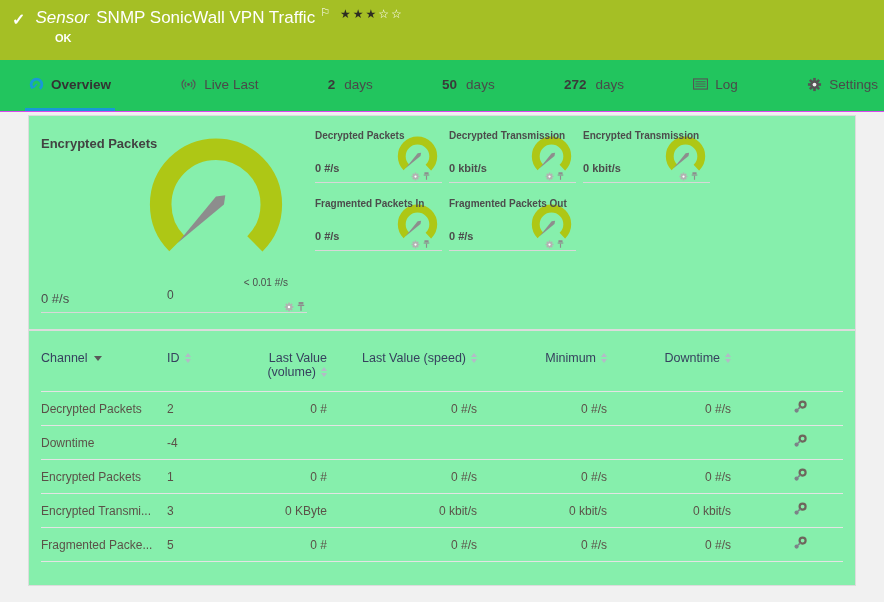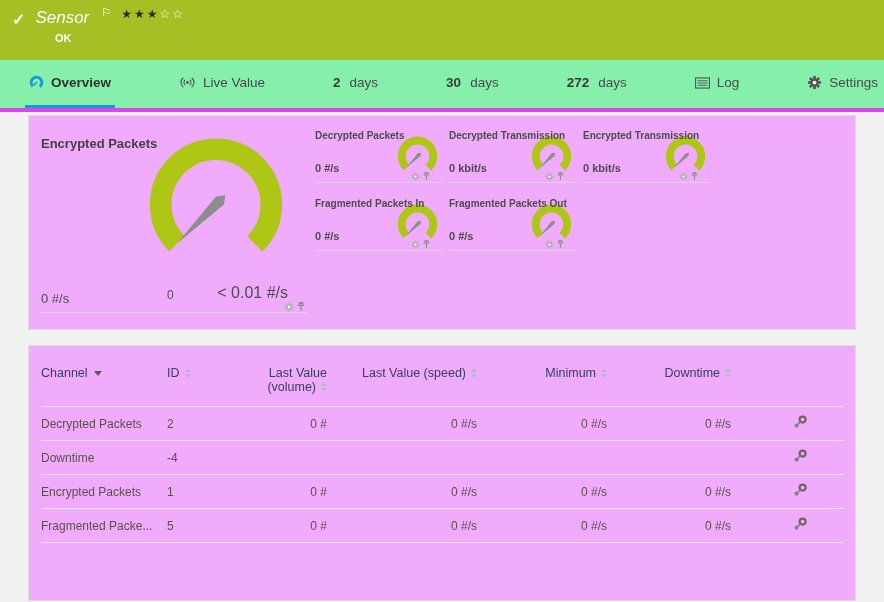--- a/index.html
+++ b/index.html
@@ -13,53 +13,53 @@
   .sensor-kind { font-style:italic; font-size:17px; margin-right:7px; }
   .sensor-title { font-size:17px; }
   .flag { font-size:11px; margin:0 10px 0 5px; position:relative; top:-2px; }
   .stars { letter-spacing:2px; font-size:12px; position:relative; top:-1px; }
   .stars .on { color:#2d2d22; }
   .stars .off { color:#ffffff; }
   .status-ok { font-size:11px; font-weight:bold; margin:3px 0 0 45px; }
 
   
   .tabbar { height:52px; display:flex; align-items:stretch; justify-content:space-between;
-    padding:0 2px 0 25px; border-bottom:4px solid #d946ef; background:#86efac; }
+    padding:0 2px 0 25px; border-bottom:1px solid #d946ef; background:#22c55e; }
   .tab { display:flex; align-items:center; gap:7px; padding:0 4px; cursor:pointer;
     color:#4a4a4a; font-size:13.5px; border-bottom:3px solid transparent; white-space:nowrap; }
   .tab.active { border-bottom-color:#1899d6; color:#333; font-weight:bold; }
   .tab .num { font-weight:bold; color:#3a3a3a; margin-right:2px; }
   .tab svg { flex:0 0 auto; }
 
   
-  .panel { background:#f0abfc; border:1px solid #dcdcdc; margin:0 28px; }
+  .panel { background:#86efac; border:1px solid #dcdcdc; margin:0 28px; }
   .gauges-panel { margin-top:3px; height:215px; padding:12px 12px 0 12px; display:flex; }
 
   
   .main-tile { width:266px; height:185px; position:relative; border-bottom:1px solid #d8d8d8;
     margin-right:8px; flex:0 0 auto; }
   .main-tile .tile-title { font-size:13px; font-weight:bold; color:#424242; padding-top:8px; }
   .main-gauge-svg { position:absolute; left:100px; top:9px; width:150px; }
   .main-value { position:absolute; left:0; bottom:6px; font-size:13px; color:#4c4c4c; }
   .scale-min { position:absolute; left:126px; bottom:10px; font-size:12px; color:#4c4c4c; }
-  .scale-max { position:absolute; right:19px; bottom:10px; font-size:16px; color:#4c4c4c; }
+  .scale-max { position:absolute; right:19px; bottom:24px; font-size:10px; color:#4c4c4c; }
   .main-tile .tile-icons { position:absolute; right:2px; bottom:0; }
 
   
   .small-wrap { flex:1; display:flex; flex-wrap:wrap; align-content:flex-start; }
   .sgauge { width:127px; height:55px; margin:0 7px 13px 0; position:relative;
     border-bottom:1px solid #d8d8d8; cursor:pointer; }
   .sg-title { font-size:10px; font-weight:bold; color:#4c4c4c; line-height:1.15;
     position:relative; z-index:2; padding-top:2px; }
   .sg-svg { position:absolute; right:2px; top:8px; width:45px; z-index:1; }
   .sg-value { position:absolute; left:0; bottom:8px; font-size:11px; font-weight:bold; color:#4c4c4c; }
   .tile-icons { position:absolute; right:12px; bottom:1px; display:flex; align-items:flex-end; gap:3px; }
 
   
-  .table-panel { margin-top:15px; height:256px; padding:10px 12px 3px 12px; overflow:hidden; }
+  .table-panel { height:256px; padding:10px 12px 3px 12px; overflow:hidden; }
   table { width:100%; border-collapse:collapse; font-size:12px; table-layout:fixed; }
   th { color:#36415e; font-weight:normal; text-align:left; vertical-align:top;
     padding:10px 4px 12px 0; font-size:12.5px; cursor:pointer; }
   td { padding:8px 4px 8px 0; border-top:1px solid #e4e4e4; color:#5b5148; }
   tr:last-child td { border-bottom:1px solid #e4e4e4; }
   .c-channel { width:126px; }
   .c-id { width:74px; }
   .c-vol { width:90px; text-align:right; }
   .c-spd { width:150px; text-align:right; }
   .c-min { width:130px; text-align:right; }
@@ -78,20 +78,21 @@
     border-top:5px solid #595959; vertical-align:middle; }
   .wrench { cursor:pointer; }
 </style>
 </head>
 <body>
 
 <header class="top-bar">
   <div class="top-line">
     <span class="check">✓</span>
     <span class="sensor-kind">Sensor</span>
+    <span class="sensor-title">SNMP SonicWall VPN Traffic</span>
     <span class="flag">⚐</span>
     <span class="stars"><span class="on">★★★</span><span class="off">☆☆</span></span>
   </div>
   <div class="status-ok">OK</div>
 </header>
 
 <nav class="tabbar">
   <div class="tab active">
     <svg width="15" height="15" viewBox="0 0 16 16">
       <circle cx="8" cy="8" r="5.6" fill="none" stroke="#1899d6" stroke-width="3.2" stroke-dasharray="26.4 8.8" transform="rotate(135 8 8)"></circle>
@@ -102,28 +103,28 @@
   <div class="tab">
     <svg width="17" height="13" viewBox="0 0 18 13">
       <g fill="none" stroke="#555" stroke-width="1.2">
         <path d="M4.6 1.5 A6.3 6.3 0 0 0 4.6 11.5"></path>
         <path d="M6.6 3.7 A3.6 3.6 0 0 0 6.6 9.3"></path>
         <path d="M13.4 1.5 A6.3 6.3 0 0 1 13.4 11.5"></path>
         <path d="M11.4 3.7 A3.6 3.6 0 0 1 11.4 9.3"></path>
       </g>
       <circle cx="9" cy="6.5" r="1.5" fill="#555"></circle>
     </svg>
-    <span>Live Value</span>
+    <span>Live Last</span>
   </div>
   <div class="tab">
     <span class="num">2</span>
     <span>days</span>
   </div>
   <div class="tab">
-    <span class="num">30</span>
+    <span class="num">50</span>
     <span>days</span>
   </div>
   <div class="tab">
     <span class="num">272</span>
     <span>days</span>
   </div>
   <div class="tab">
     <svg width="15" height="12" viewBox="0 0 16 12">
       <rect x="0.6" y="0.6" width="14.8" height="10.8" fill="none" stroke="#555" stroke-width="1.2"></rect>
       <line x1="2.6" y1="3.6" x2="13.4" y2="3.6" stroke="#555" stroke-width="1"></line>
@@ -396,20 +397,35 @@
           <td class="c-max">0 #/s</td>
           <td class="c-act">
             <svg class="wrench" width="14" height="14" viewBox="0 0 14 14">
               <circle cx="9.6" cy="4.6" r="3" fill="none" stroke="#6e655c" stroke-width="2.2"></circle>
               <line x1="7.4" y1="6.9" x2="5" y2="9.2" stroke="#7c8288" stroke-width="1.6"></line>
               <circle cx="3.6" cy="10.6" r="2.1" fill="#7c8288"></circle>
             </svg>
           </td>
         </tr>
 
+        <tr>
+          <td class="c-channel">Encrypted Transmi...</td>
+          <td class="c-id">3</td>
+          <td class="c-vol">0 KByte</td>
+          <td class="c-spd">0 kbit/s</td>
+          <td class="c-min">0 kbit/s</td>
+          <td class="c-max">0 kbit/s</td>
+          <td class="c-act">
+            <svg class="wrench" width="14" height="14" viewBox="0 0 14 14">
+              <circle cx="9.6" cy="4.6" r="3" fill="none" stroke="#6e655c" stroke-width="2.2"></circle>
+              <line x1="7.4" y1="6.9" x2="5" y2="9.2" stroke="#7c8288" stroke-width="1.6"></line>
+              <circle cx="3.6" cy="10.6" r="2.1" fill="#7c8288"></circle>
+            </svg>
+          </td>
+        </tr>
 
         <tr>
           <td class="c-channel">Fragmented Packe...</td>
           <td class="c-id">5</td>
           <td class="c-vol">0 #</td>
           <td class="c-spd">0 #/s</td>
           <td class="c-min">0 #/s</td>
           <td class="c-max">0 #/s</td>
           <td class="c-act">
             <svg class="wrench" width="14" height="14" viewBox="0 0 14 14">

